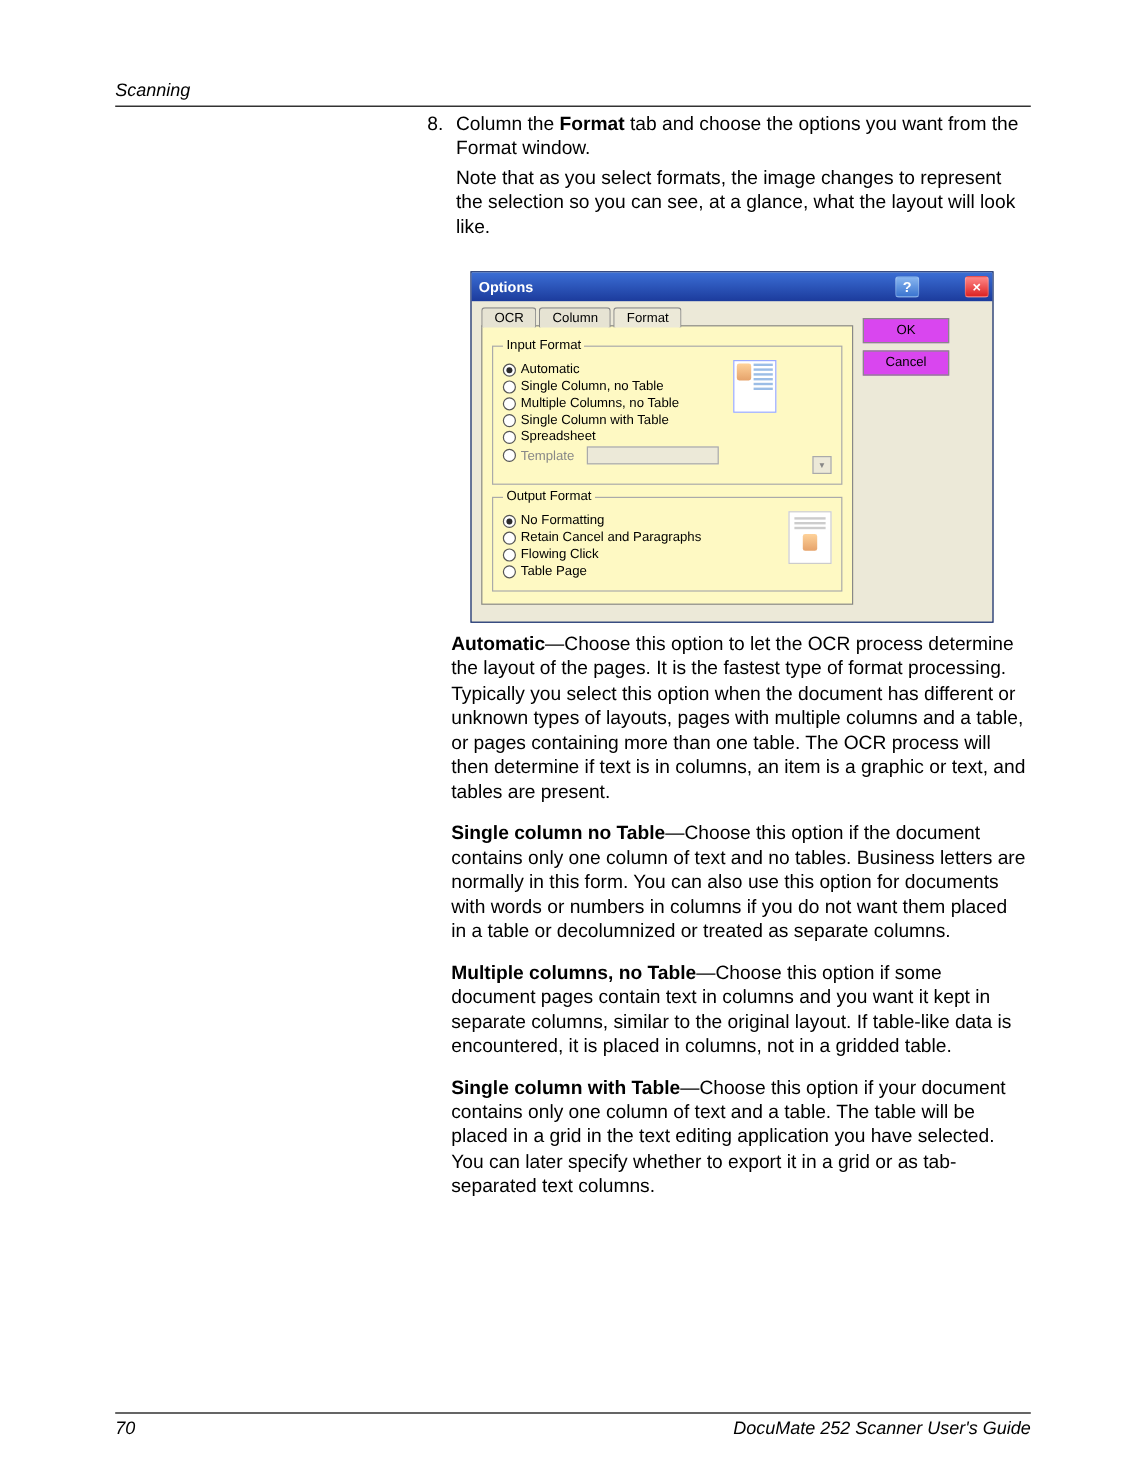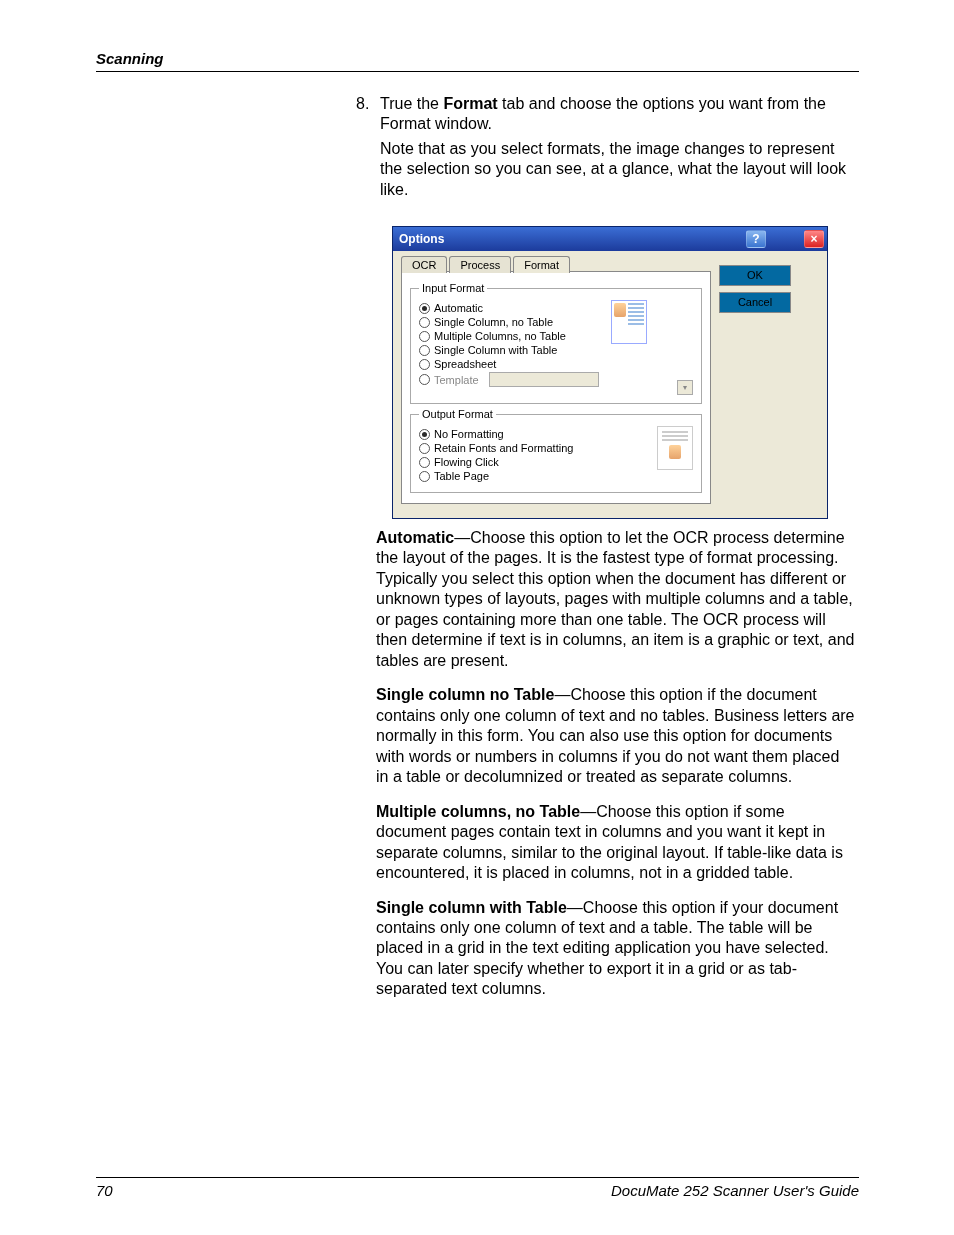--- a/index.html
+++ b/index.html
@@ -1,20 +1,20 @@
 <!DOCTYPE html>
 <html><head>
 <meta charset="utf-8">
 <style>
   * { box-sizing: border-box; margin: 0; padding: 0; }
   html, body { width: 954px; height: 1235px; background: #fff; font-family: Arial, Helvetica, sans-serif; color: #000; }
   .page { position: relative; width: 954px; height: 1235px; }
 
   
-  .hdr { position: absolute; left: 96px; top: 50px; width: 763px; font-weight: bold; }
+  .hdr { position: absolute; left: 96px; top: 67px; width: 763px; }
   .hdr-text { font-style: italic; font-size: 15px; }
   .hdr-rule { margin-top: 4px; border: none; border-top: 1px solid #000; }
 
   
   .body { position: absolute; left: 356px; top: 94px; width: 498px; font-size: 16px; line-height: 1.28; }
   .step { display: flex; }
   .step-num { width: 24px; flex: 0 0 24px; }
   .step-txt { flex: 1; }
   .para { margin-top: 4px; }
 
@@ -25,39 +25,39 @@
   .titlebar .ttl { flex: 1; font-size: 12px; }
   .tb-btn { width: 20px; height: 18px; background: linear-gradient(#f88, #d22); border: 1px solid #fff3; border-radius: 3px; margin-left: 2px; display: flex; align-items: center; justify-content: center; color: #fff; font-weight: bold; font-size: 12px; }
   .tb-help { background: linear-gradient(#8ab7f0, #3a74d0); }
   .dlg-body { display: flex; padding: 4px 8px 14px 8px; gap: 8px; }
   .dlg-left { width: 310px; }
   .dlg-right { width: 90px; padding-top: 10px; }
   .tabs { display: flex; gap: 2px; position: relative; top: 1px; z-index: 2; }
   .tab { border: 1px solid #888; border-bottom: none; background: #ece9d8; padding: 2px 10px; border-radius: 3px 3px 0 0; }
   .tab.active { background: #ece9d8; position: relative; top: 0; }
   .tab.inactive { background: #e6e3d3; }
-  .tab-panel { border: 1px solid #888; background: #ffffff; padding: 6px 8px 10px 8px; margin-top: -1px; }
+  .tab-panel { border: 1px solid #888; background: #fef9c3; padding: 6px 8px 10px 8px; margin-top: -1px; }
   fieldset { border: 1px solid #aaa; margin-top: 4px; padding: 6px 8px 8px 8px; }
   legend { padding: 0 3px; color: #000; }
   .fs-row { display: flex; align-items: flex-start; }
   .fs-opts { flex: 1; }
   .opt { display: flex; align-items: center; gap: 4px; margin: 2px 0; color: #000; }
   .opt.muted { color: #888; }
   .radio { width: 11px; height: 11px; border: 1px solid #555; border-radius: 50%; background: #fff; display: inline-flex; align-items: center; justify-content: center; }
   .radio.sel::after { content: ""; width: 5px; height: 5px; background: #2a2a2a; border-radius: 50%; }
   .tmpl-box { width: 110px; height: 15px; border: 1px solid #aaa; background: #ece9d8; display: inline-block; margin-left: 6px; }
   .tmpl-dd { width: 16px; height: 15px; border: 1px solid #aaa; background: #ece9d8; margin-left: 70px; display: inline-flex; align-items: center; justify-content: center; color: #888; font-size: 8px; }
   .thumb { width: 36px; height: 44px; background: #fff; border: 1px solid #9af; padding: 2px; display: flex; gap: 2px; margin-left: 4px; }
   .thumb .img { width: 12px; height: 14px; background: linear-gradient(#fed29a, #e6a36b); border-radius: 2px; }
   .thumb .lines { flex: 1; display: flex; flex-direction: column; gap: 2px; }
   .thumb .lines span { height: 2px; background: #9bbde6; }
   .thumb2 { width: 36px; height: 44px; background: #fff; border: 1px solid #ccc; padding: 4px; display: flex; flex-direction: column; gap: 2px; margin-left: 4px; }
   .thumb2 span { height: 2px; background: #ccc; }
   .thumb2 .img { width: 12px; height: 14px; background: linear-gradient(#fed29a,#e6a36b); border-radius: 2px; align-self: center; margin-top: 2px; }
-  .btn { width: 72px; height: 21px; border: 1px solid #888; background: #0369a1; text-align: center; line-height: 19px; margin-bottom: 6px; font-size: 11px; }
+  .btn { width: 72px; height: 21px; border: 1px solid #888; background: #d946ef; text-align: center; line-height: 19px; margin-bottom: 6px; font-size: 11px; }
 
   
   .defs { position: absolute; left: 376px; top: 528px; width: 480px; font-size: 16px; line-height: 1.28; }
   .def { margin-bottom: 14px; }
   .def .term { font-weight: bold; }
 
   
   .ftr { position: absolute; left: 96px; bottom: 36px; width: 763px; }
   .ftr-rule { border: none; border-top: 1px solid #000; margin-bottom: 4px; }
   .ftr-row { display: flex; justify-content: space-between; font-style: italic; font-size: 15px; gap: 24px; }
@@ -68,38 +68,38 @@
 
   <div class="hdr">
     <div class="hdr-text">Scanning</div>
     <hr class="hdr-rule">
   </div>
 
   <div class="body">
     <div class="step">
       <div class="step-num">8.</div>
       <div class="step-txt">
-        <span>True the </span><b>Format</b><span> tab and choose the options you want from the Format window.</span>
+        <span>Column the </span><b>Format</b><span> tab and choose the options you want from the Format window.</span>
         <div class="para">Note that as you select formats, the image changes to represent the selection so you can see, at a glance, what the layout will look like.</div>
       </div>
     </div>
   </div>
 
   <div class="figwrap">
     <div class="dialog">
       <div class="titlebar">
         <span class="ttl">Options</span>
         <span class="tb-btn tb-help">?</span>
         <span class="tb-btn">×</span>
       </div>
       <div class="dlg-body">
         <div class="dlg-left">
           <div class="tabs">
             <div class="tab inactive">OCR</div>
-            <div class="tab inactive">Process</div>
+            <div class="tab inactive">Column</div>
             <div class="tab active">Format</div>
           </div>
           <div class="tab-panel">
 
             <fieldset>
               <legend>Input Format</legend>
               <div class="fs-row">
                 <div class="fs-opts">
                   <div class="opt">
                       <span class="radio sel"></span>
@@ -148,21 +148,21 @@
             <fieldset>
               <legend>Output Format</legend>
               <div class="fs-row">
                 <div class="fs-opts">
                   <div class="opt">
                       <span class="radio sel"></span>
                       <span>No Formatting</span>
                     </div>
                   <div class="opt">
                       <span class="radio"></span>
-                      <span>Retain Fonts and Formatting</span>
+                      <span>Retain Cancel and Paragraphs</span>
                     </div>
                   <div class="opt">
                       <span class="radio"></span>
                       <span>Flowing Click</span>
                     </div>
                   <div class="opt">
                       <span class="radio"></span>
                       <span>Table Page</span>
                     </div>
                 </div>

